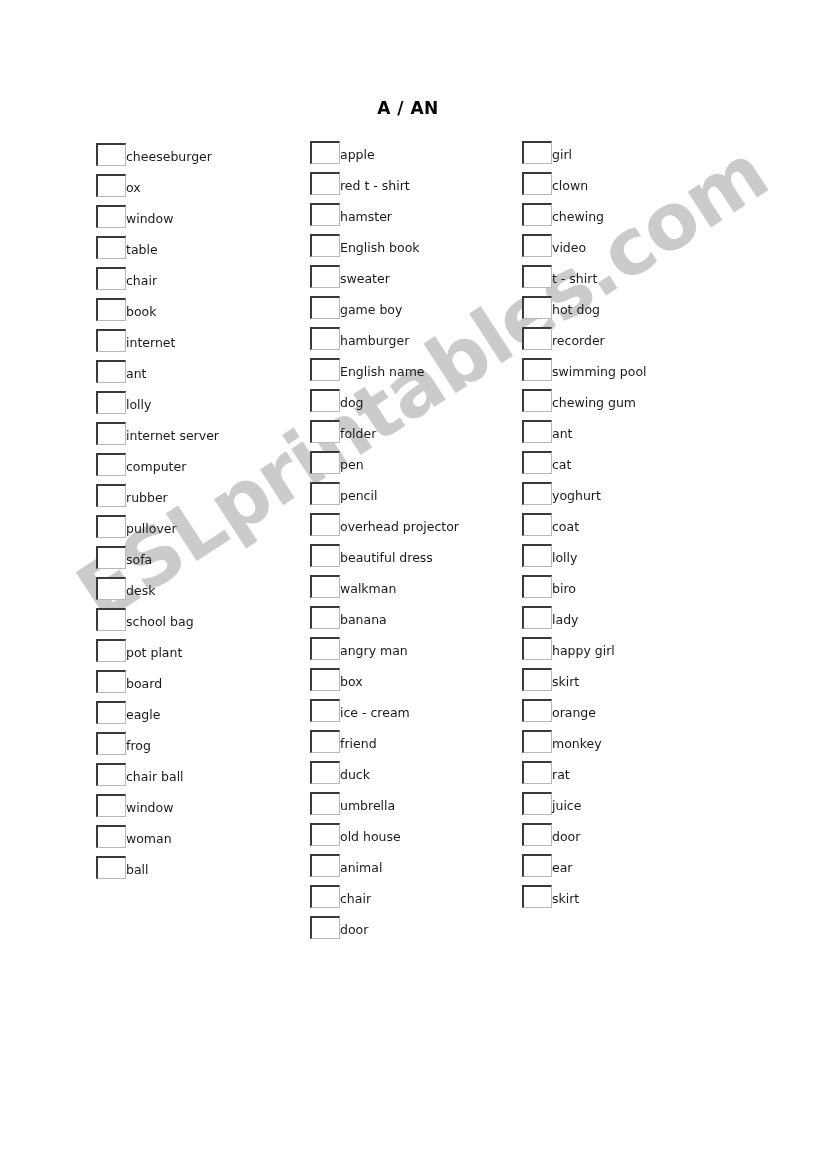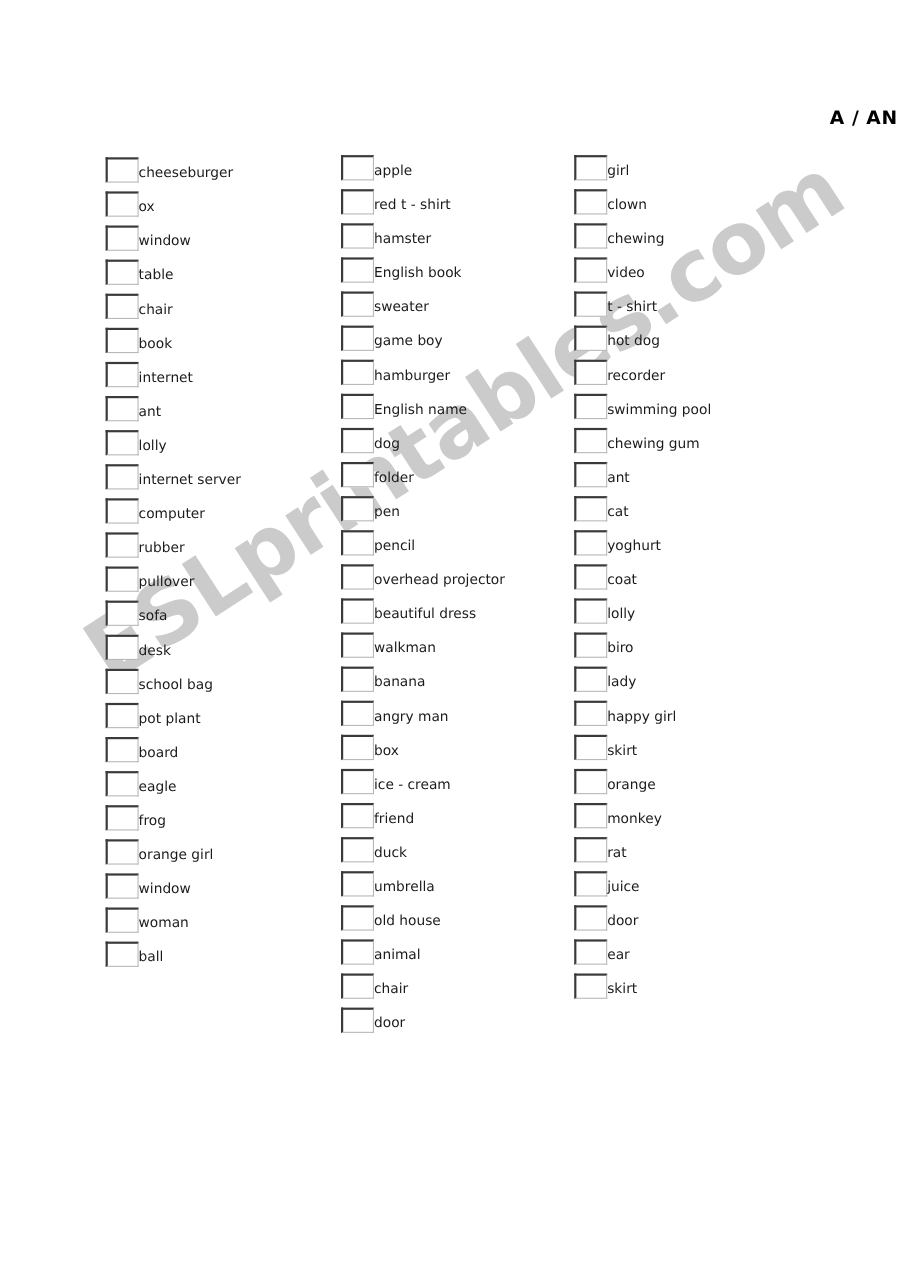--- a/index.html
+++ b/index.html
@@ -47,21 +47,21 @@
     white-space: nowrap;
     letter-spacing: -1px;
   }
 
   
   .title {
     position: absolute;
     left: 0;
     top: 98px;
     width: 816px;
-    text-align: right;
+    text-align: center;
     font-family: "DejaVu Sans", "Liberation Sans", sans-serif;
     font-size: 17px;
     font-weight: bold;
     color: #000000;
     letter-spacing: 0.5px;
     z-index: 10;
   }
 
   
   .columns {
@@ -198,21 +198,21 @@
         <div class="row">
           <div class="checkbox"></div>
           <div class="row-label">eagle</div>
         </div>
         <div class="row">
           <div class="checkbox"></div>
           <div class="row-label">frog</div>
         </div>
         <div class="row">
           <div class="checkbox"></div>
-          <div class="row-label">orange girl</div>
+          <div class="row-label">chair ball</div>
         </div>
         <div class="row">
           <div class="checkbox"></div>
           <div class="row-label">window</div>
         </div>
         <div class="row">
           <div class="checkbox"></div>
           <div class="row-label">woman</div>
         </div>
         <div class="row">

